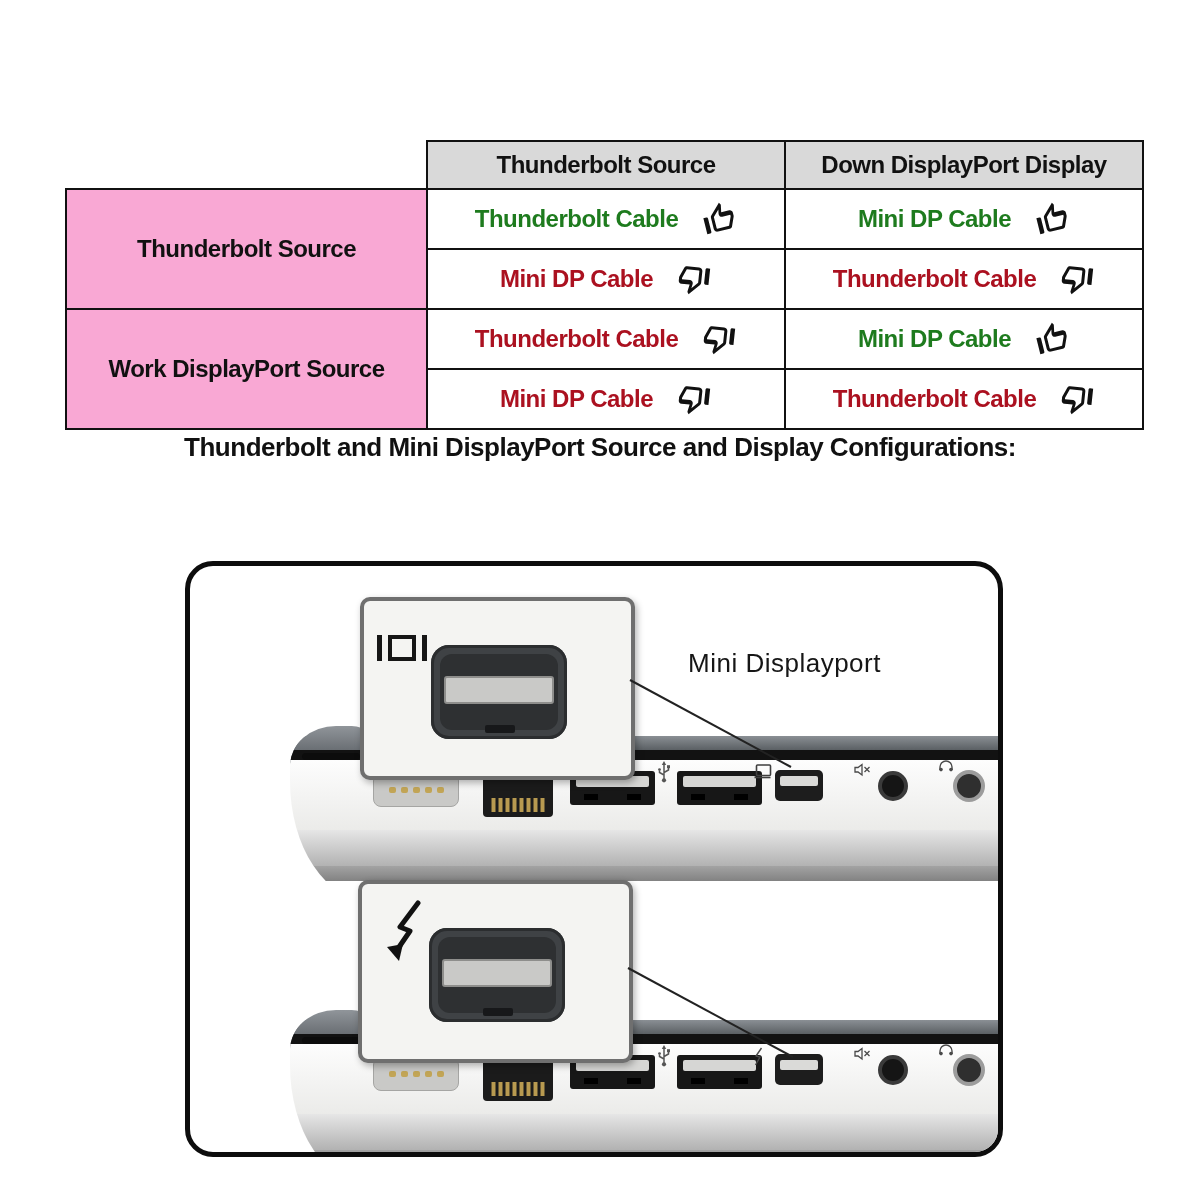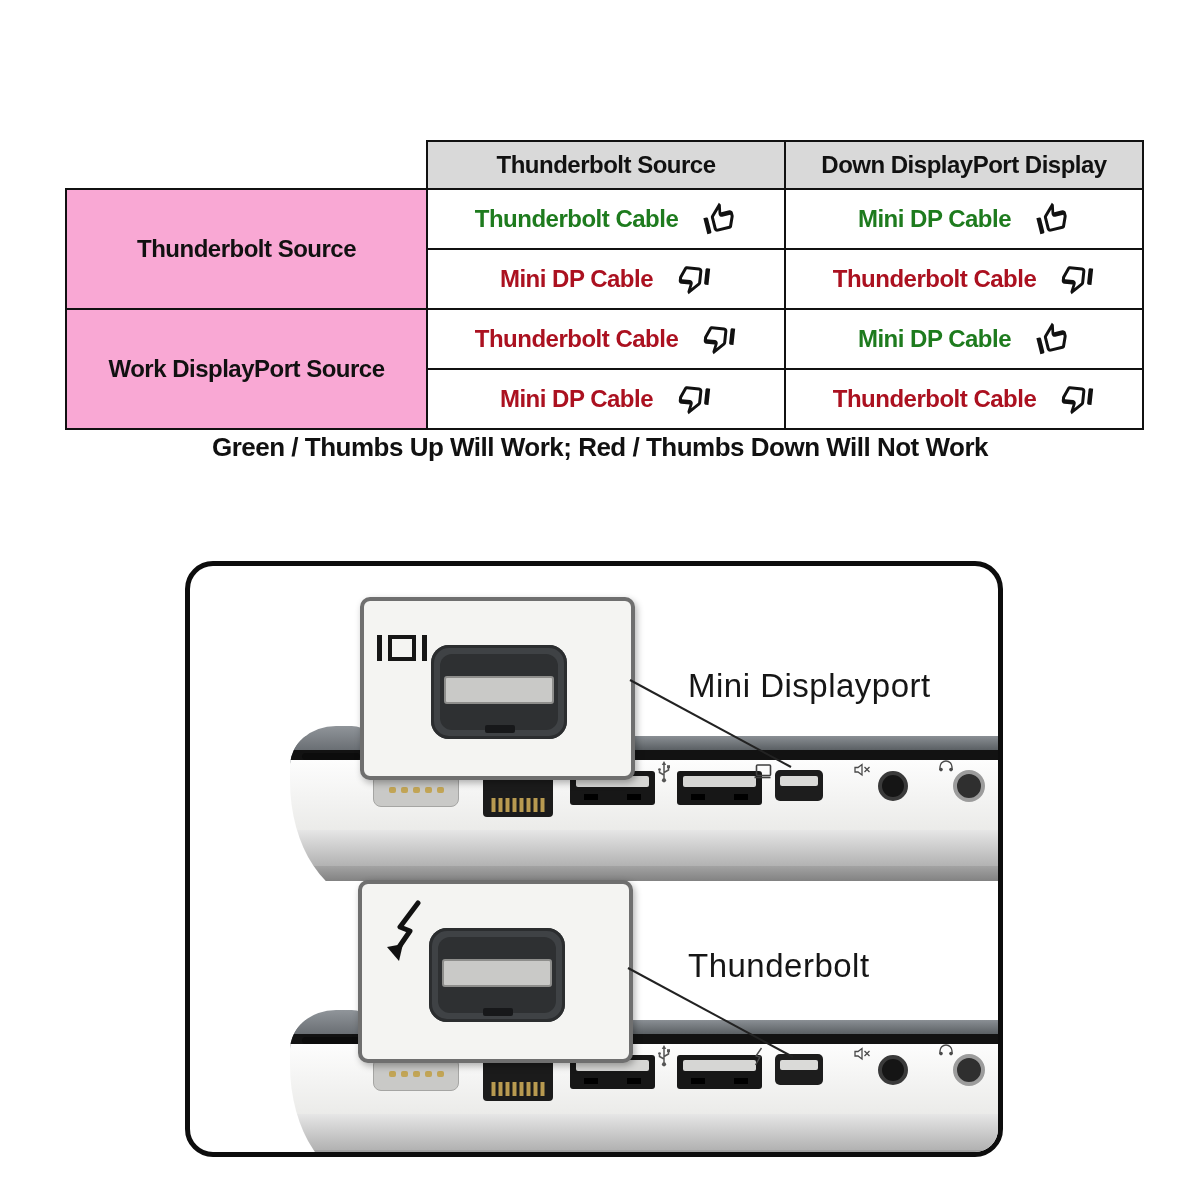--- a/index.html
+++ b/index.html
@@ -19,21 +19,21 @@
   .thumb.up{transform:rotate(-14deg);}
   .thumb.down{transform:rotate(186deg);}
 
   
   .caption{position:absolute;left:0;top:431px;width:1200px;text-align:center;font-weight:bold;color:#111;font-size:26px;line-height:32px;letter-spacing:-0.5px;}
 
   
   .diagram-box{position:absolute;left:185px;top:561px;width:818px;height:596px;border:5px solid #0d0d0d;border-radius:28px;background:#fff;overflow:hidden;box-sizing:border-box;}
   .pointer-lines{position:absolute;left:0;top:0;width:818px;height:596px;z-index:5;pointer-events:none;}
 
-  .diagram-label{position:absolute;z-index:4;font-size:33px;color:#161616;letter-spacing:0.5px;margin-top:19px;}
+  .diagram-label{position:absolute;z-index:4;font-size:26px;color:#161616;letter-spacing:0.5px;}
   #label-mdp{left:498px;top:82px;}
   #label-tb{left:498px;top:362px;}
 
   
   .laptop{position:absolute;left:100px;width:718px;height:175px;z-index:1;overflow:hidden;
           border-top-left-radius:46px 40px;border-bottom-left-radius:80px 120px;}
   #laptop-top{top:160px;}
   #laptop-bottom{top:444px;}
   .lid-strip{position:absolute;left:0;right:0;top:10px;height:14px;background:linear-gradient(180deg,#8a8f94,#5b6064);}
   .lid-hump{position:absolute;left:0;top:0;width:86px;height:42px;background:linear-gradient(180deg,#90959a,#4e5257);border-radius:44px 30px 8px 8px;}
@@ -164,21 +164,21 @@
         <svg class="thumb down" viewBox="0 0 24 24">
               <path fill="#111" d="M13.11 5.72l-.57 2.89c-.12.59.04 1.2.42 1.66.38.46.94.73 1.54.73H20v1.08L17.43 18H9.34c-.18 0-.34-.16-.34-.34V9.82l4.11-4.1M14 2L7.59 8.41C7.21 8.79 7 9.3 7 9.83v7.83C7 18.95 8.05 20 9.34 20h8.1c.71 0 1.36-.37 1.72-.97l2.67-6.15c.11-.25.17-.52.17-.8V10c0-1.1-.9-2-2-2h-5.5l.92-4.65c.05-.22.02-.46-.08-.66-.23-.45-.52-.86-.88-1.22L14 2zM4 9H2v11h2c.55 0 1-.45 1-1v-9c0-.55-.45-1-1-1z"></path>
             </svg>
           </div>
     </td>
   </tr>
 </tbody>
   </table>
 
 <div class="caption">
-  <div>Green / Thumbs Up Will Work; Red / Thumbs Down Will Not Work</div>
+  <div>Thunderbolt and Mini DisplayPort Source and Display Configurations:</div>
 </div>
 
 <div class="diagram-box">
 
   <div class="laptop" id="laptop-top">
     <div class="lid-strip"></div>
     <div class="lid-hump"></div>
     <div class="seam"></div>
     <div class="deck"></div>
     <div class="curve"></div>
@@ -330,19 +330,18 @@
         <polygon points="19,44 15,61 3,47" fill="#111"></polygon>
       </svg>
     <div class="connector">
       <div class="cavity"></div>
         <div class="tongue"></div>
         <div class="notch"></div>
     </div>
   </div>
 
   <div class="diagram-label" id="label-mdp">Mini Displayport</div>
-  <div class="diagram-label" id="label-tb">Thunderbolt</div>
 
   <svg class="pointer-lines" viewBox="0 0 818 596">
     <line x1="440" y1="114" x2="601" y2="201" stroke="#222" stroke-width="2"></line>
     <line x1="438" y1="402" x2="603" y2="491" stroke="#222" stroke-width="2"></line>
   </svg>
 </div>
 
 </body></html>

